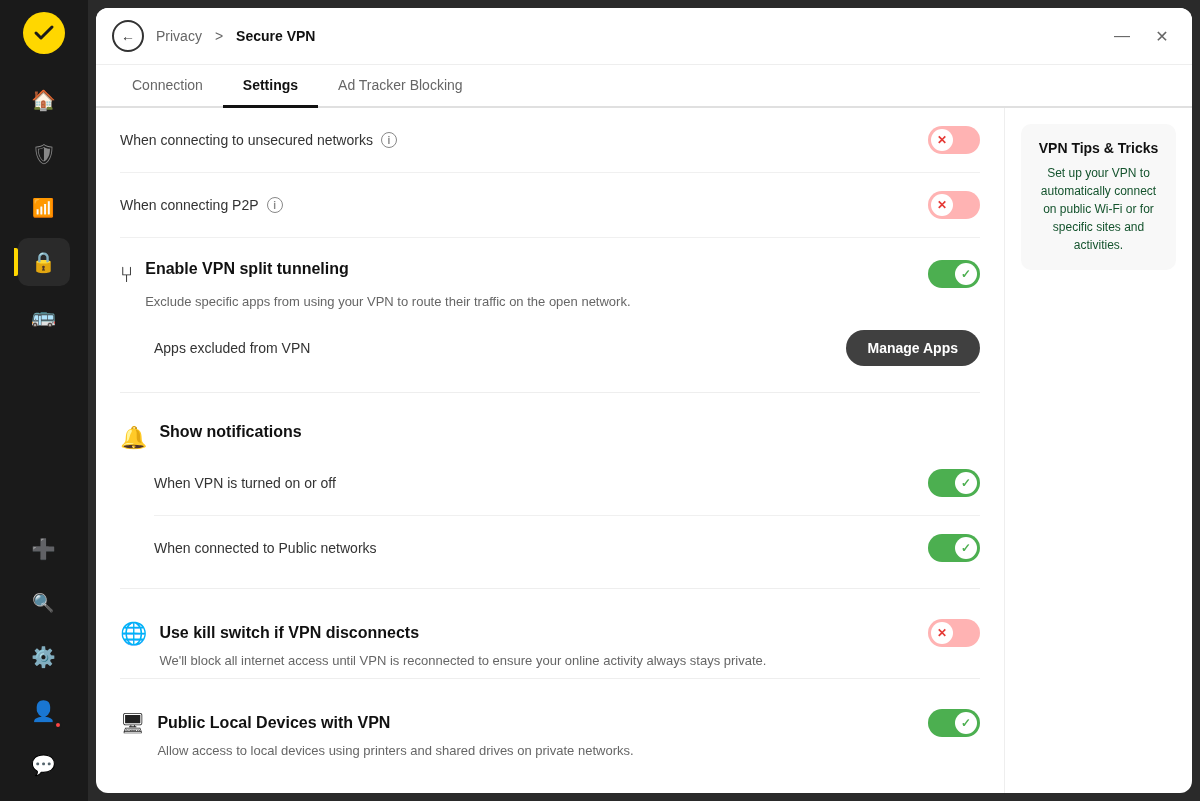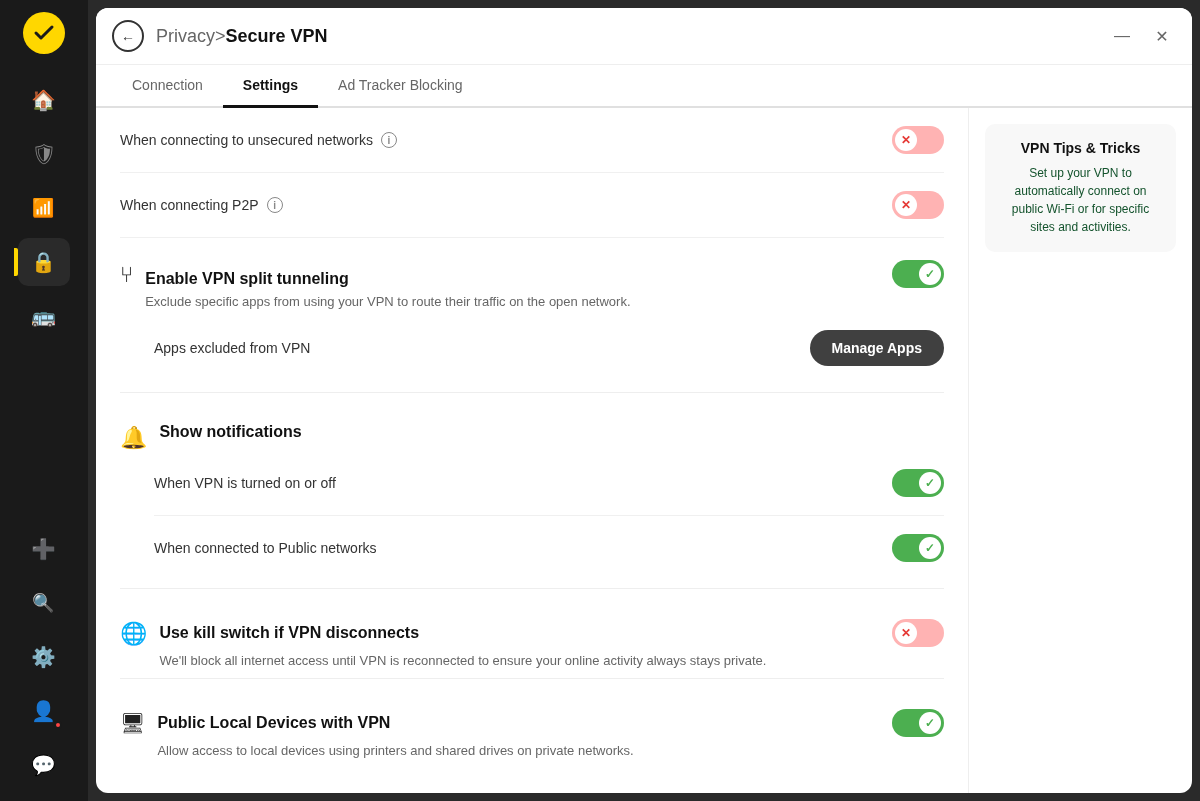--- a/index.html
+++ b/index.html
@@ -119,22 +119,22 @@
       display: flex;
       align-items: center;
       justify-content: center;
       cursor: pointer;
       color: #333;
       font-size: 14px;
     }
     .breadcrumb {
       display: flex;
       align-items: flex-end;
-      gap: 0;
-      font-size: 18px;
+      gap: 13px;
+      font-size: 14px;
       color: #666;
     }
     .breadcrumb .current {
       font-weight: 700;
       color: #111;
     }
     .window-controls {
       margin-left: auto;
       display: flex;
       gap: 12px;
@@ -185,21 +185,21 @@
       overflow-y: auto;
       padding: 0 24px 24px 24px;
     }
 
     .main-content::-webkit-scrollbar { width: 8px; }
     .main-content::-webkit-scrollbar-track { background: #f5f5f5; }
     .main-content::-webkit-scrollbar-thumb { background: #ccc; border-radius: 4px; }
 
     
     .side-panel {
-      width: 224px;
+      width: 188px;
       padding: 16px;
       border-left: 1px solid #eee;
       flex-shrink: 0;
     }
     .tips-card {
       background: #f8f8f8;
       border-radius: 10px;
       padding: 16px;
       text-align: center;
     }
@@ -434,21 +434,21 @@
         <div class="toggle">
           <div class="toggle-track off">
             <div class="toggle-thumb">✕</div>
           </div>
         </div>
       </div>
 
       <div class="section-header">
         <div class="section-icon">⑂</div>
         <div style="flex:1">
-          <div style="display:flex; align-items:flex-end; justify-content:space-between;">
+          <div style="display:flex; align-items:flex-start; justify-content:space-between;">
             <div class="section-title">Enable VPN split tunneling</div>
             <div class="toggle">
               <div class="toggle-track on">
                 <div class="toggle-thumb" style="color:#4caf50;">✓</div>
               </div>
             </div>
           </div>
           <div class="section-desc">Exclude specific apps from using your VPN to route their traffic on the open network.</div>
         </div>
       </div>

